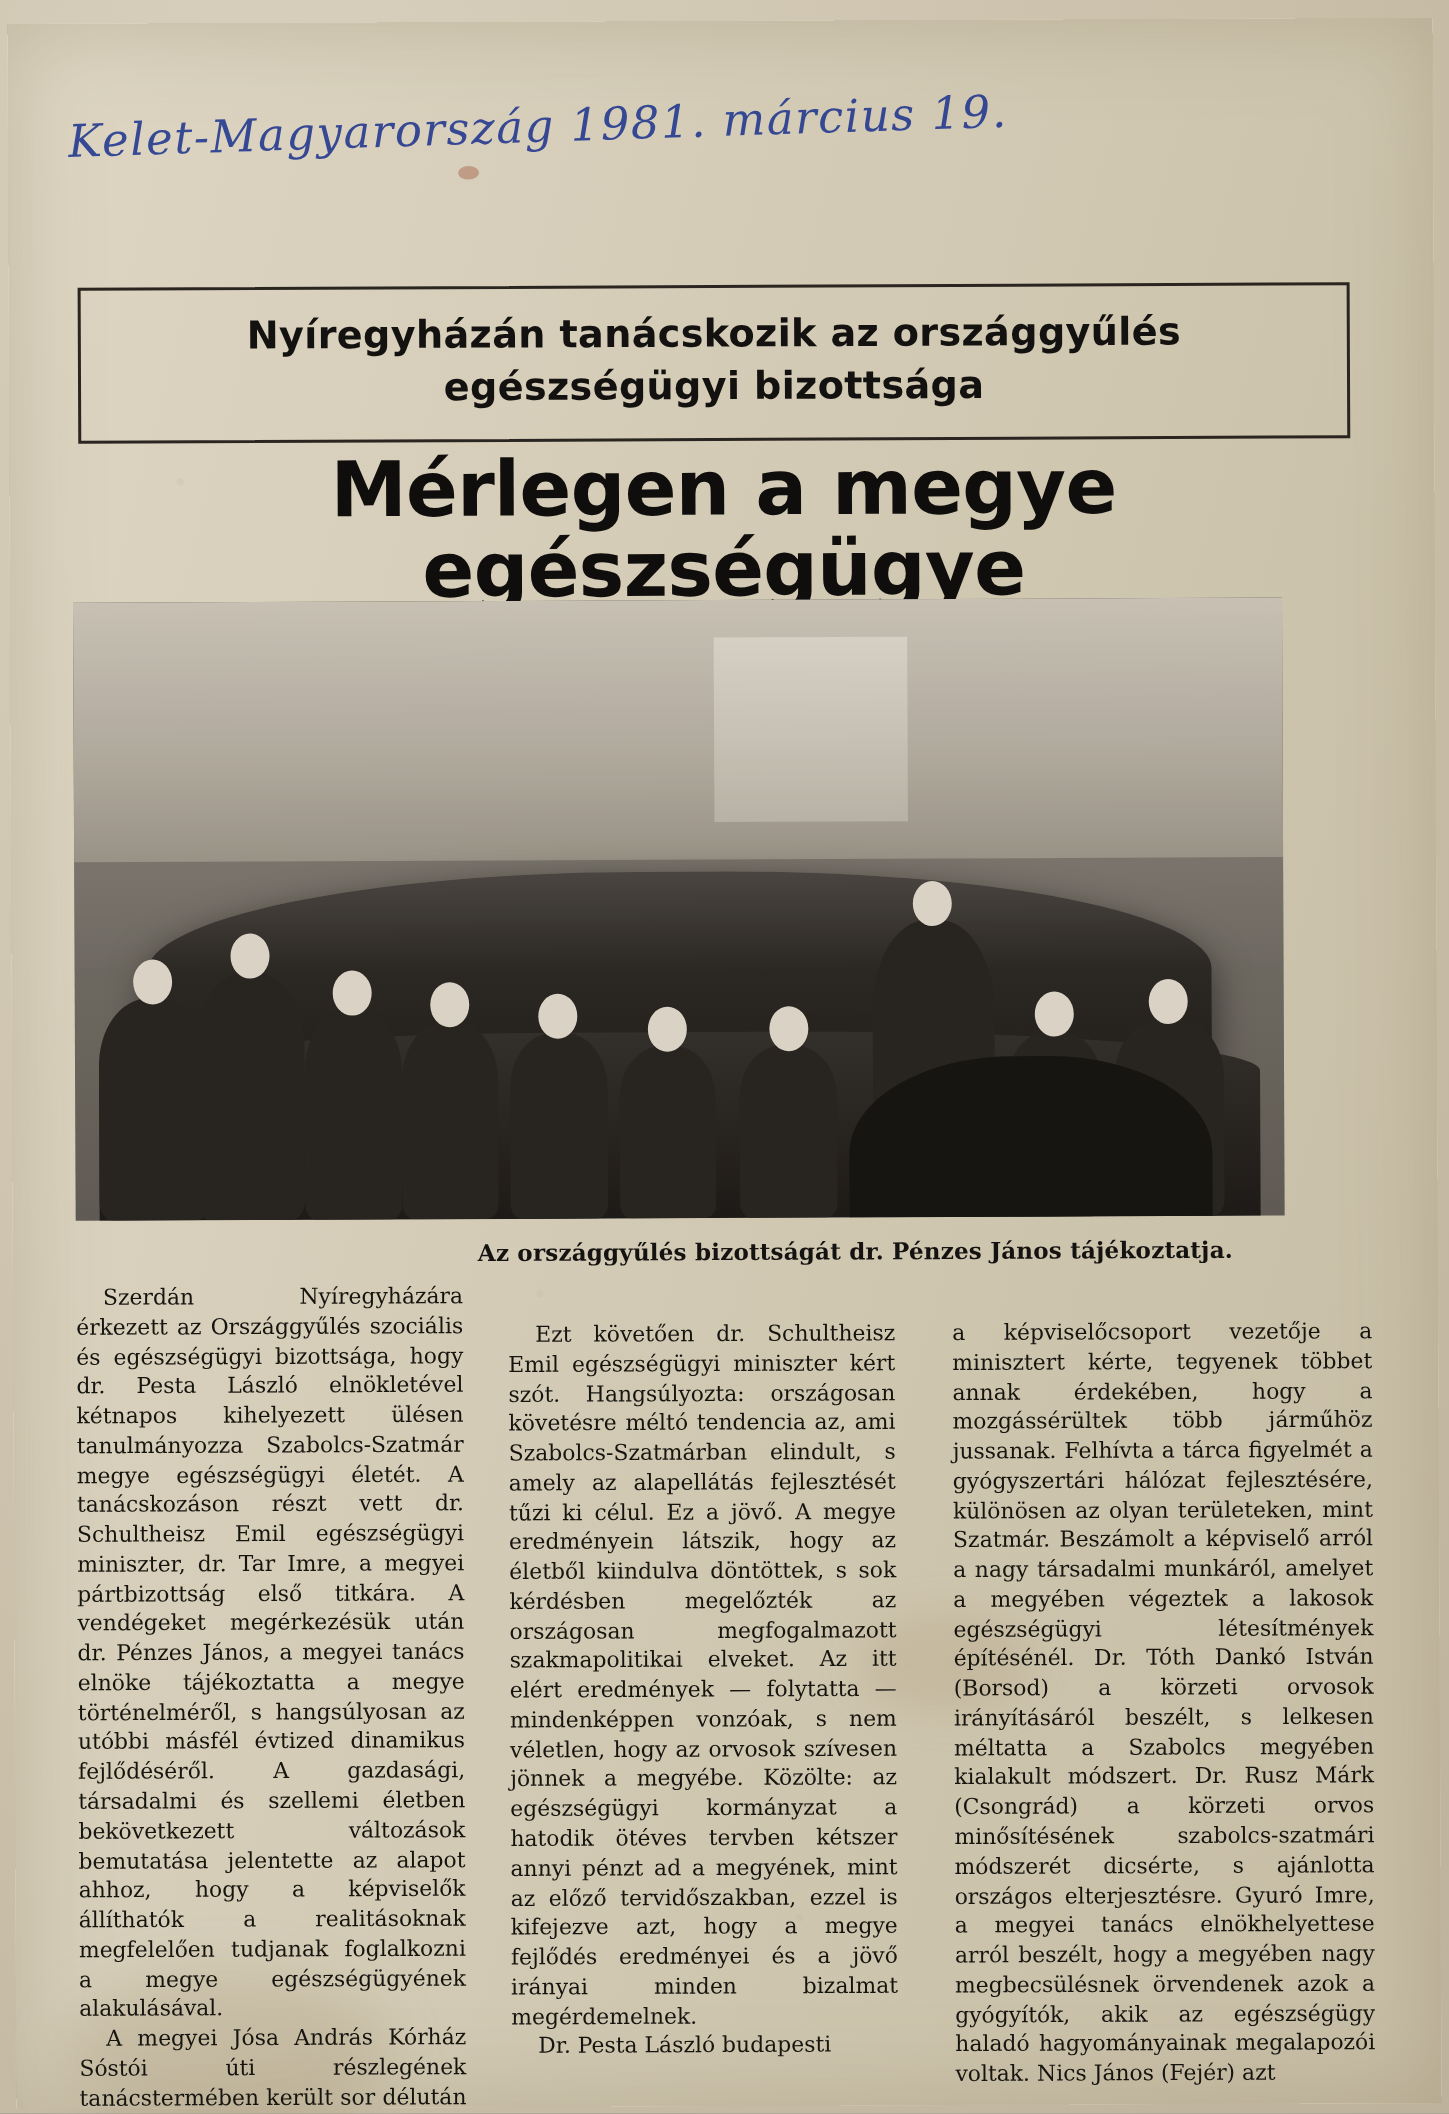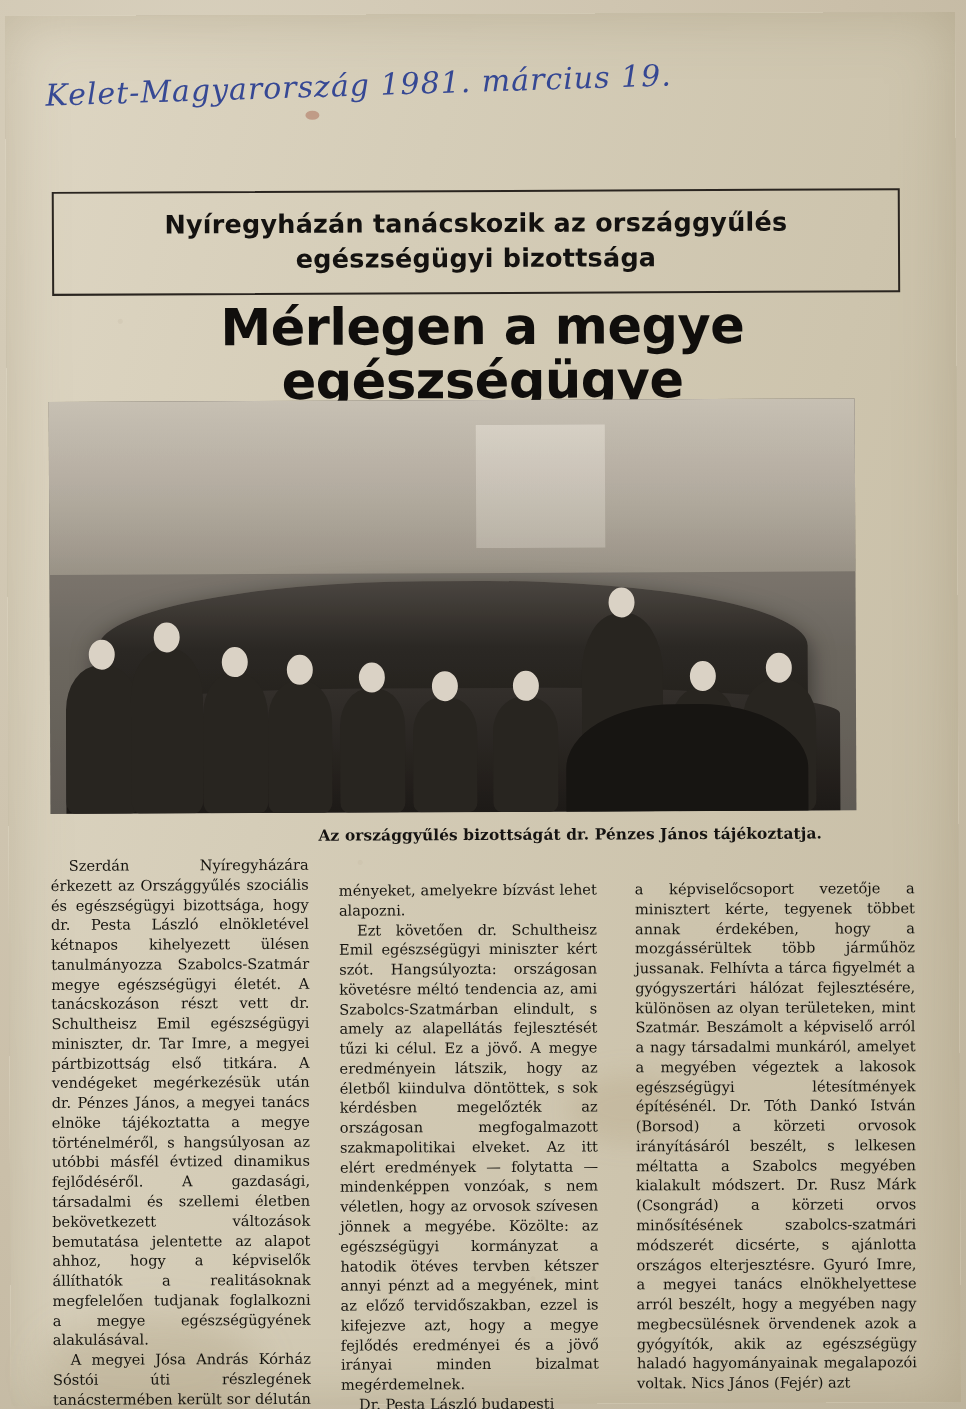--- a/index.html
+++ b/index.html
@@ -255,21 +255,20 @@
     </div>
 
     <div class="photo-caption">Az országgyűlés bizottságát dr. Pénzes János tájékoztatja.</div>
 
     <div class="cols">
       <div class="col c1">
         <p class="first">Szerdán Nyíregyházára érkezett az Országgyűlés szociális és egészségügyi bizottsága, hogy dr. Pesta László elnökletével kétnapos kihelyezett ülésen tanulmányozza Szabolcs-Szatmár megye egészségügyi életét. A tanácskozáson részt vett dr. Schultheisz Emil egészségügyi miniszter, dr. Tar Imre, a megyei pártbizottság első titkára. A vendégeket megérkezésük után dr. Pénzes János, a megyei tanács elnöke tájékoztatta a megye történelméről, s hangsúlyosan az utóbbi másfél évtized dinamikus fejlődéséről. A gazdasági, társadalmi és szellemi életben bekövetkezett változások bemutatása jelentette az alapot ahhoz, hogy a képviselők állíthatók a realitásoknak megfelelően tudjanak foglalkozni a megye egészségügyének alakulásával.</p>
         <p>A megyei Jósa András Kórház Sóstói úti részlegének tanácstermében került sor délután dr. Magyar János megyei főorvos szóbeli beszámolójára, amelynek kereté-</p>
       </div>
       <div class="col c2">
-        <p class="first" style="text-indent:0;">ményeket, amelyekre bízvást lehet alapozni.</p>
         <p>Ezt követően dr. Schultheisz Emil egészségügyi miniszter kért szót. Hangsúlyozta: országosan követésre méltó tendencia az, ami Szabolcs-Szatmárban elindult, s amely az alapellátás fejlesztését tűzi ki célul. Ez a jövő. A megye eredményein látszik, hogy az életből kiindulva döntöttek, s sok kérdésben megelőzték az országosan megfogalmazott szakmapolitikai elveket. Az itt elért eredmények — folytatta — mindenképpen vonzóak, s nem véletlen, hogy az orvosok szívesen jönnek a megyébe. Közölte: az egészségügyi kormányzat a hatodik ötéves tervben kétszer annyi pénzt ad a megyének, mint az előző tervidőszakban, ezzel is kifejezve azt, hogy a megye fejlődés eredményei és a jövő irányai minden bizalmat megérdemelnek.</p>
         <p>Dr. Pesta László budapesti</p>
       </div>
       <div class="col c3">
         <p class="first" style="text-indent:0;">a képviselőcsoport vezetője a minisztert kérte, tegyenek többet annak érdekében, hogy a mozgássérültek több járműhöz jussanak. Felhívta a tárca figyelmét a gyógyszertári hálózat fejlesztésére, különösen az olyan területeken, mint Szatmár. Beszámolt a képviselő arról a nagy társadalmi munkáról, amelyet a megyében végeztek a lakosok egészségügyi létesítmények építésénél. Dr. Tóth Dankó István (Borsod) a körzeti orvosok irányításáról beszélt, s lelkesen méltatta a Szabolcs megyében kialakult módszert. Dr. Rusz Márk (Csongrád) a körzeti orvos minősítésének szabolcs-szatmári módszerét dicsérte, s ajánlotta országos elterjesztésre. Gyuró Imre, a megyei tanács elnökhelyettese arról beszélt, hogy a megyében nagy megbecsülésnek örvendenek azok a gyógyítók, akik az egészségügy haladó hagyományainak megalapozói voltak. Nics János (Fejér) azt</p>
       </div>
     </div>
   </div>
 </div>
 

